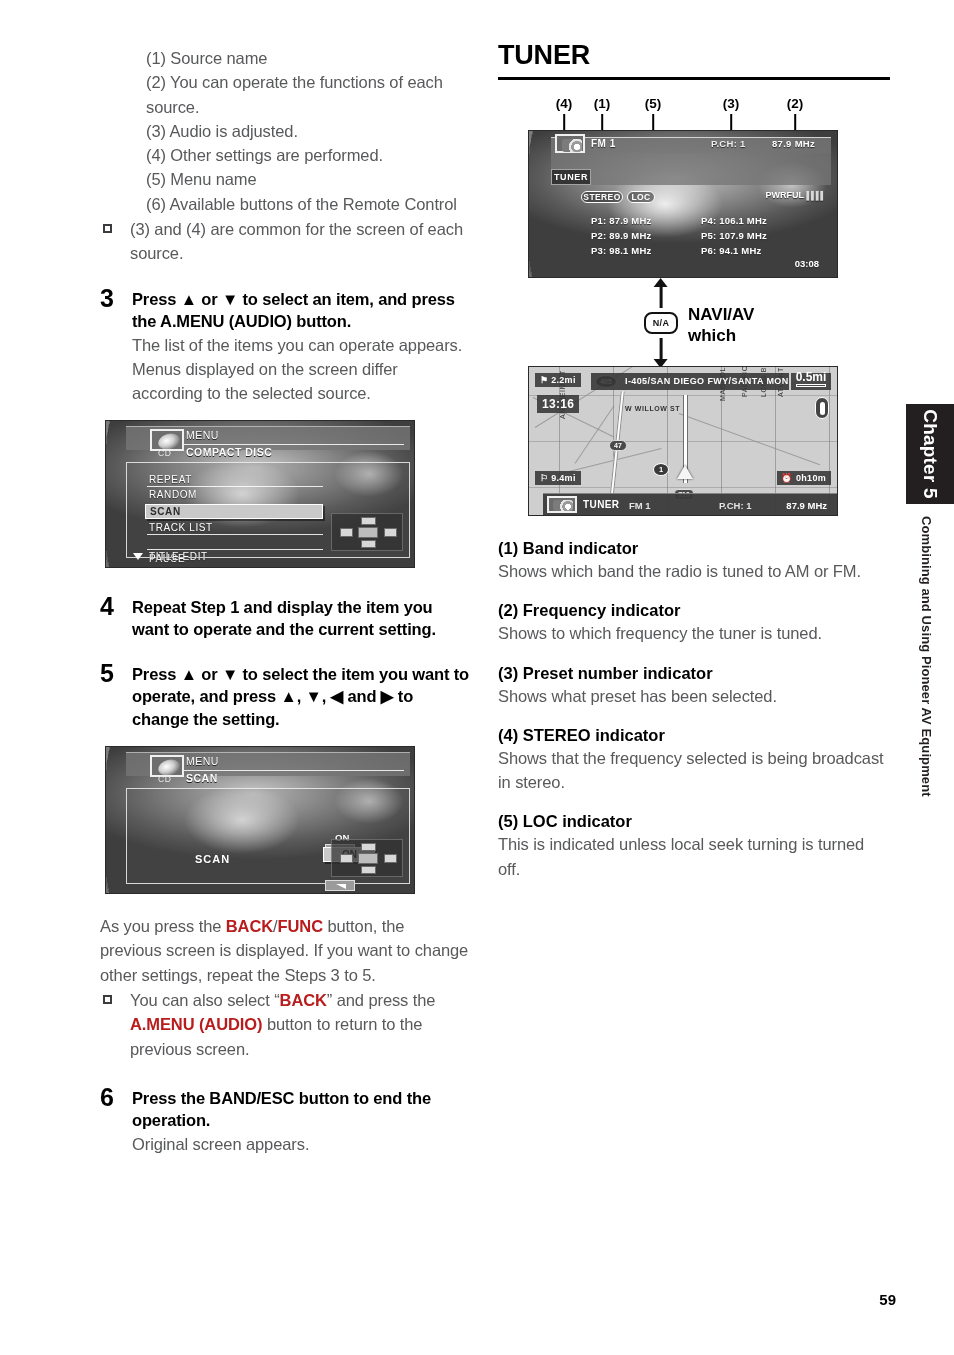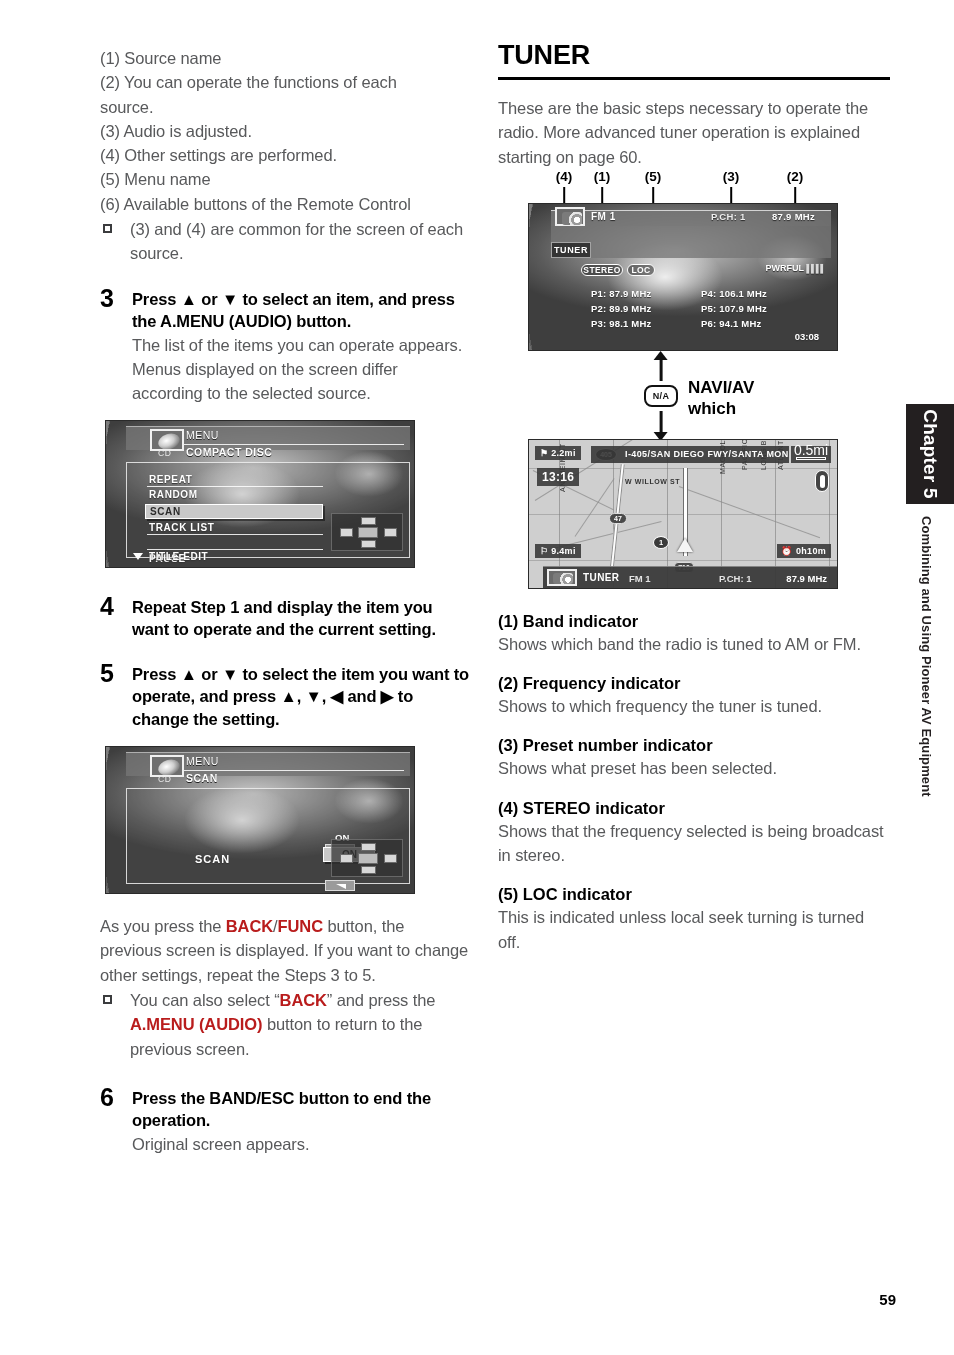--- a/index.html
+++ b/index.html
@@ -21,21 +21,21 @@
 
   
   .body-text {
     font-size: 16.5px;
     line-height: 24.3px;
     color: #58595b;
     letter-spacing: -0.1px;
   }
   .body-text b, .bold { color: #b91c1c; font-weight: bold; }
 
-  .list-line { white-space: nowrap; }
+  .list-line { white-space: nowrap; margin-left: 46px; }
 
   
   .note { position: relative; padding-left: 30px; margin-top: 1px; }
   .note .sq {
     position: absolute; left: 3px; top: 7px;
     width: 9px; height: 9px;
     border: 2.2px solid #3b3c3e;
     background: #fff;
   }
 
@@ -130,21 +130,21 @@
     background: radial-gradient(ellipse at 40% 40%, #fff 0%, #cfcfcf 40%, #7b7b7b 75%, #4a4a4a 100%);
     transform: rotate(-18deg);
   }
   .menu-shot .panel {
     position: absolute; left: 20px; right: 4px; top: 41px; bottom: 9px;
     border: 1px solid rgba(240,240,240,.85);
     background: rgba(90,90,90,.18);
   }
   .menu-item {
     position: absolute; left: 22px; font-size: 10px; letter-spacing: .6px;
-    color: #fff; text-shadow: 0 1px 1px #333; font-weight: bold;
+    color: #fff; text-shadow: 0 1px 1px #333; font-weight: normal;
   }
   .menu-underline { position: absolute; left: 20px; width: 176px; height: 1px; background: rgba(255,255,255,.85); }
   .menu-hl {
     position: absolute; left: 18px; width: 178px; height: 15px;
     background: #c9c9c9; border: 1px solid #fff;
     box-shadow: 2px 2px 0 rgba(0,0,0,.45);
   }
   .menu-hl span { position: absolute; left: 4px; top: 1px; font-size: 10px; font-weight: bold; color: #2b2b2b; letter-spacing: .6px; }
   .scroll-tri {
     position: absolute; left: 6px; width: 0; height: 0;
@@ -251,21 +251,21 @@
     background: rgba(55,55,55,.9); color: #fff; font-size: 9px; font-weight: bold;
     line-height: 17px; padding-left: 34px; letter-spacing: .4px; overflow: hidden; white-space: nowrap;
   }
   .shield {
     position: absolute; left: 66px; top: 8px; width: 22px; height: 13px; border-radius: 50%;
     background: #3a3a3a; border: 1px solid #fff; color: #fff; font-size: 7px; font-weight: bold;
     text-align: center; line-height: 12px;
   }
   .scalebox {
     position: absolute; right: 6px; top: 6px; width: 40px; height: 17px;
-    background: rgba(55,55,55,.88); color: #fff; font-size: 14px; font-weight: normal;
+    background: rgba(55,55,55,.88); color: #fff; font-size: 12px; font-weight: bold;
     text-align: center; line-height: 9px;
   }
   .scalebox .bar { position:absolute; left: 5px; right: 5px; bottom: 3px; height: 3px; border: 1px solid #fff; }
   .compass {
     position: absolute; right: 8px; top: 30px; width: 14px; height: 22px;
     background: #444; border: 1px solid #fff; border-radius: 7px;
   }
   .compass::after {
     content:""; position:absolute; left:4px; top:4px; width:5px; height:13px; background:#fff; border-radius:3px;
   }
@@ -499,21 +499,20 @@
       <div class="sub">Original screen appears.</div>
     </div>
 
   </div>
 
   <div class="col-right">
 
     <div class="sec-title">TUNER</div>
     <div class="sec-rule"></div>
 
-    <div class="body-text">These are the basic steps necessary to operate the radio. More advanced tuner operation is explained starting on page 60.</div>
 
     <div class="callouts">
       <div class="cnum" style="left:66px;">(4)</div>
       <div class="cline" style="left:66px;  height:18px;"></div>
 
       <div class="cnum" style="left:104px;">(1)</div>
       <div class="cline" style="left:104px; height:39px;"></div>
 
       <div class="cnum" style="left:155px;">(5)</div>
       <div class="cline" style="left:155px; height:75px;"></div>

